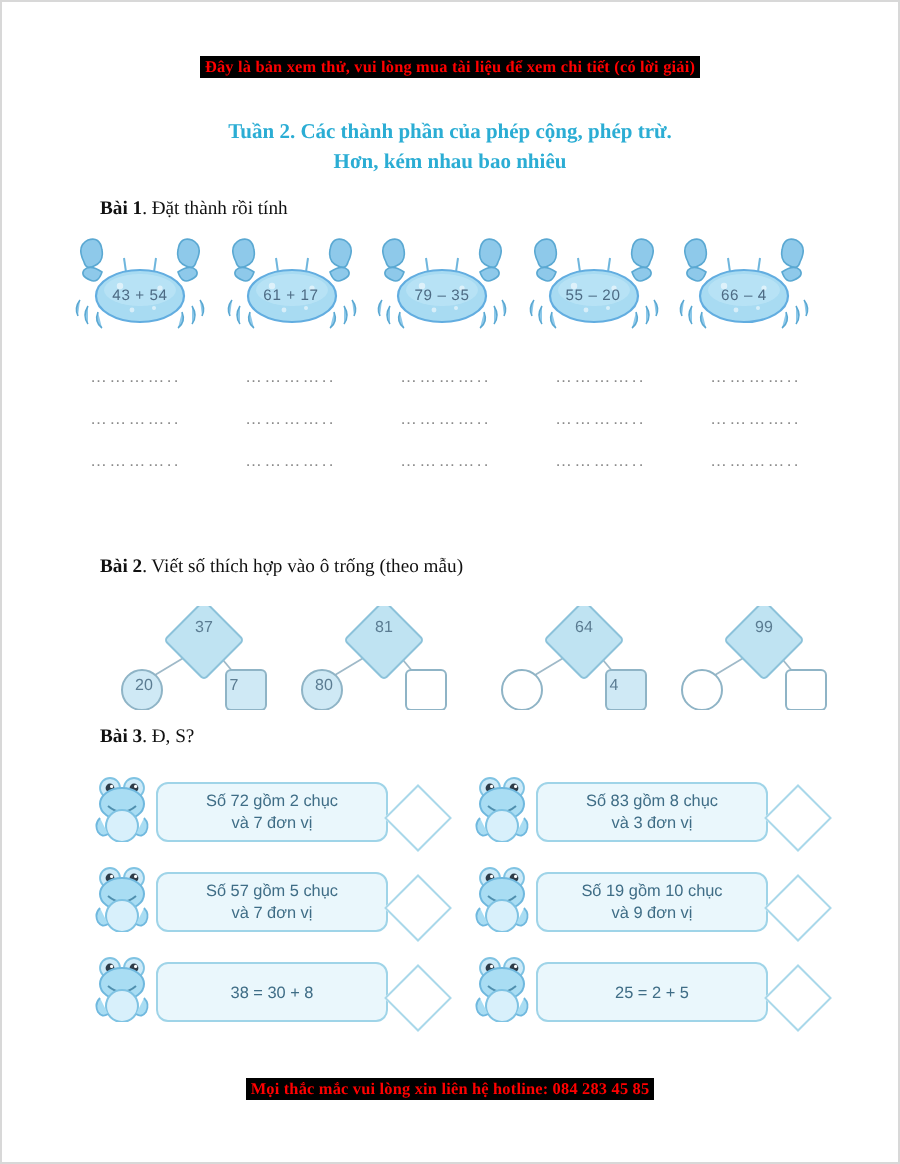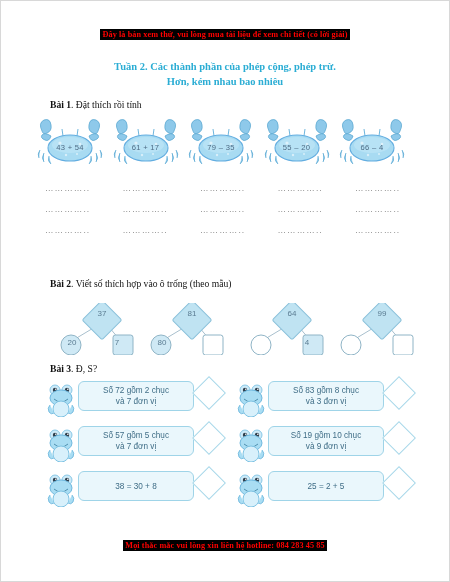--- a/index.html
+++ b/index.html
@@ -118,21 +118,21 @@
   .nt-left{left:3px;top:35px;width:24px;}
   .nt-right{left:47px;top:35px;width:26px;}
 
   
   #frog-area{
     position:absolute;left:46px;top:380px;
     width:372px;height:140px;
   }
   .frog-item{
     position:absolute;
-    display:flex;align-items:flex-start;
+    display:flex;align-items:flex-end;
     height:40px;
   }
   .frog-col-l{left:0px;}
   .frog-col-r{left:190px;}
   .frog-r0{top:0px;}
   .frog-r1{top:45px;}
   .frog-r2{top:90px;}
   .frog-pic{width:30px;height:36px;flex:0 0 30px;position:relative;}
   .stmt-box{
     margin-left:1px;
@@ -167,21 +167,21 @@
   <div class="banner" id="top-banner">
     <span class="banner-text">Đây là bản xem thử, vui lòng mua tài liệu để xem chi tiết (có lời giải)</span>
   </div>
 
   <div class="title-block">
     <div class="title-line-1">Tuần 2. Các thành phần của phép cộng, phép trừ.</div>
     <div class="title-line-2">Hơn, kém nhau bao nhiêu</div>
   </div>
 
   <div class="ex-heading" id="heading-1">
-    <b>Bài 1</b><span>. Đặt thích rồi tính</span>
+    <b>Bài 1</b><span>. Đặt thành rồi tính</span>
   </div>
 
   <div id="crab-row">
       <div class="crab">
         <svg width="68" height="52" viewBox="0 0 68 52">
     <g fill="#8ec9ea" stroke="#5aa8d2" stroke-width="0.8">
       <path d="M6 14 q-4 -8 2 -11 q6 -2 7 5 q1 6 -4 8 q-4 2 -5 -2z"></path>
       <path d="M15 19 q-6 -4 -9 -1 q-2 3 3 5 q4 2 6 -4z"></path>
       <path d="M62 14 q4 -8 -2 -11 q-6 -2 -7 5 q-1 6 4 8 q4 2 5 -2z"></path>
       <path d="M53 19 q6 -4 9 -1 q2 3 -3 5 q-4 2 -6 -4z"></path>

